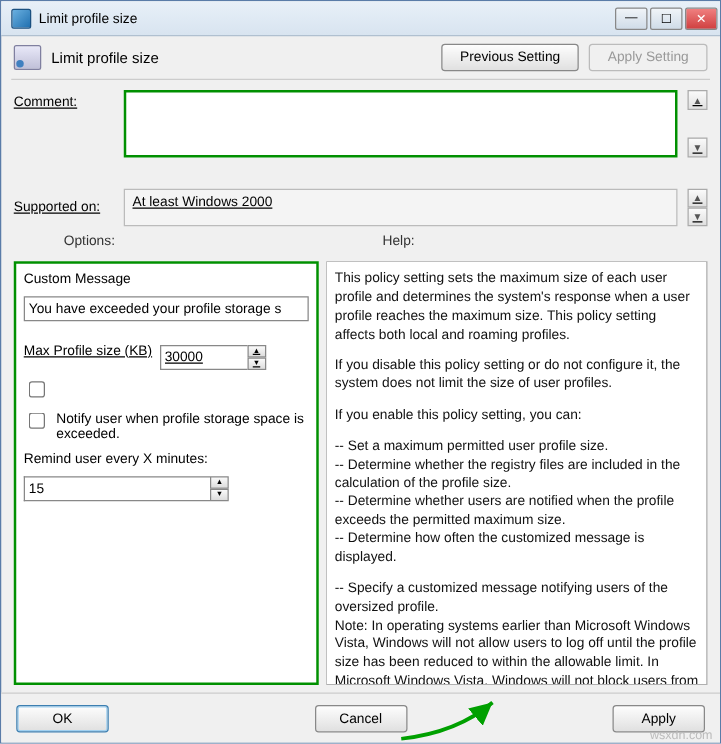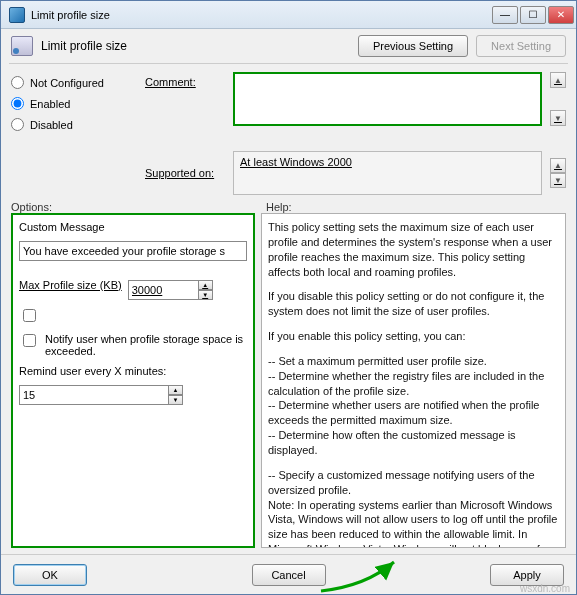--- a/index.html
+++ b/index.html
@@ -29,23 +29,23 @@
   .radio-row input { margin:0; }
   
   .right-col { flex: 1; display: flex; flex-direction: column; gap: 4px; text-decoration: underline; }
   .labeled-row { display: flex; align-items: flex-start; gap: 8px; }
   .labeled-row .lbl { width: 80px; padding-top: 4px; }
   .comment-box { flex: 1; height: 54px; border: 2px solid #009000; background: #fff; padding: 2px; resize: none; }
   .scroll-arrow { width: 16px; display:flex; flex-direction:column; justify-content:space-between; height:54px; }
   .sa { width:16px; height:16px; border:1px solid #aaa; background:linear-gradient(#fafafa,#e0e0e0); display:flex; align-items:center; justify-content:center; font-size:8px; color:#555; cursor:pointer;}
   
   .supported-row { display:flex; align-items:center; gap:8px; margin-top:21px;justify-content:center;}
-  .supported-box { flex:1; height:44px; border:1px solid #bbb; background:#f4f4f4; padding:4px 6px; display:flex; align-items:flex-start;}
+  .supported-box { flex:1; height:30px; border:1px solid #bbb; background:#f4f4f4; padding:4px 6px; display:flex; align-items:flex-start;}
   
-  .labels-row { display:flex; padding: 4px 10px 0 10px; color:#333;}
+  .labels-row { display:flex; padding: 4px 10px 10px 10px; color:#333;margin-left:40px;}
   .labels-row .olabel { width: 255px; }
   
   .main-panes { flex:1; display:flex; padding: 0 10px 6px 10px; gap: 6px; min-height:0;}
   .pane { border:1px solid #b0b0b0; background:#fff; padding:6px 6px; overflow:auto; }
   .options-pane { width: 244px; border:2px solid #009000; display:flex; flex-direction:column; gap:8px; }
   .help-pane { flex:1; line-height:1.35; font-size:11px; color:#111; }
   .options-pane .field-label { color:#000; }
   .text-input { width: 100%; border:1px solid #888; padding:2px 3px; height:20px; }
   .spin-wrap { display:flex; align-items:center; gap:6px;text-decoration:underline;}
   .spin { display:flex;margin-top:11px; }
@@ -78,39 +78,25 @@
       <div class="win-btn win-min">—</div>
       <div class="win-btn win-max">☐</div>
       <div class="win-btn win-close">✕</div>
     </div>
   </div>
 
   <div class="header-row">
     <div class="header-icon"></div>
     <div class="header-title">Limit profile size</div>
     <button class="hdr-btn">Previous Setting</button>
-    <button class="hdr-btn disabled">Next Setting</button>
+    <button class="hdr-btn disabled">Apply Setting</button>
   </div>
   <div class="divider"></div>
 
   <div class="config-area">
-    <div class="radio-col">
-      <label class="radio-row">
-        <input type="radio" name="state" style="">
-        <span>Not Configured</span>
-      </label>
-      <label class="radio-row">
-        <input type="radio" name="state" checked="" style="">
-        <span>Enabled</span>
-      </label>
-      <label class="radio-row">
-        <input type="radio" name="state" style="">
-        <span>Disabled</span>
-      </label>
-    </div>
     <div class="right-col">
       <div class="labeled-row">
         <div class="lbl">Comment:</div>
         <textarea class="comment-box" value="" style=""></textarea>
         <div class="scroll-arrow">
           <div class="sa">▲</div>
           <div class="sa">▼</div>
         </div>
       </div>
       <div class="supported-row">

